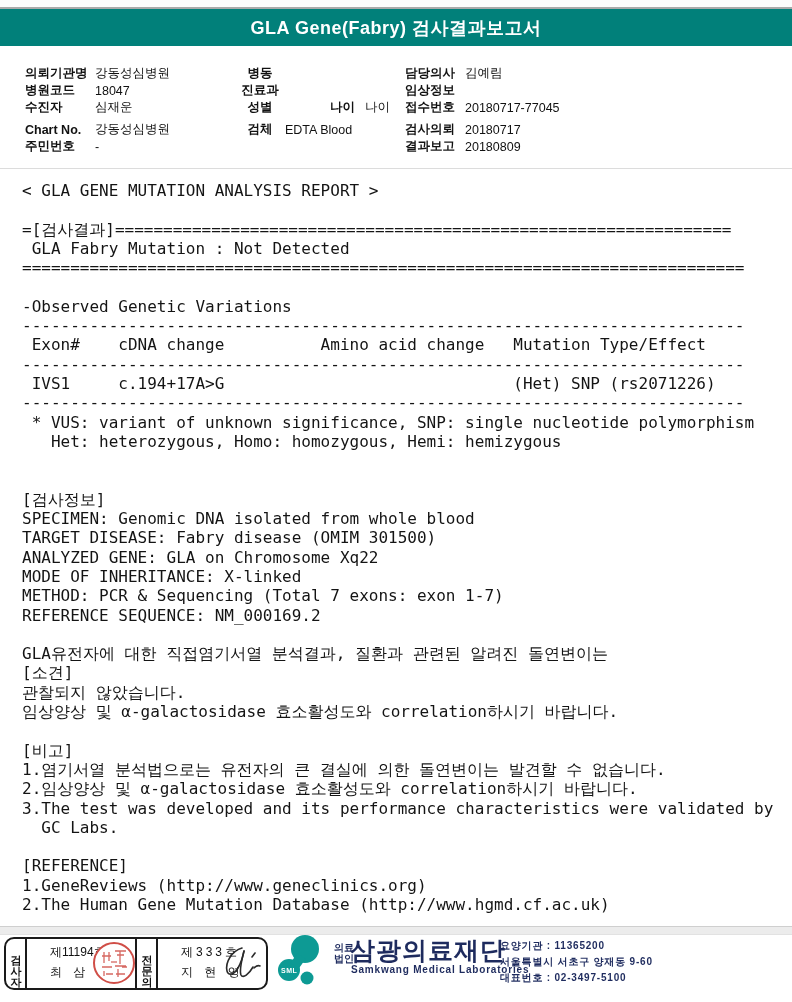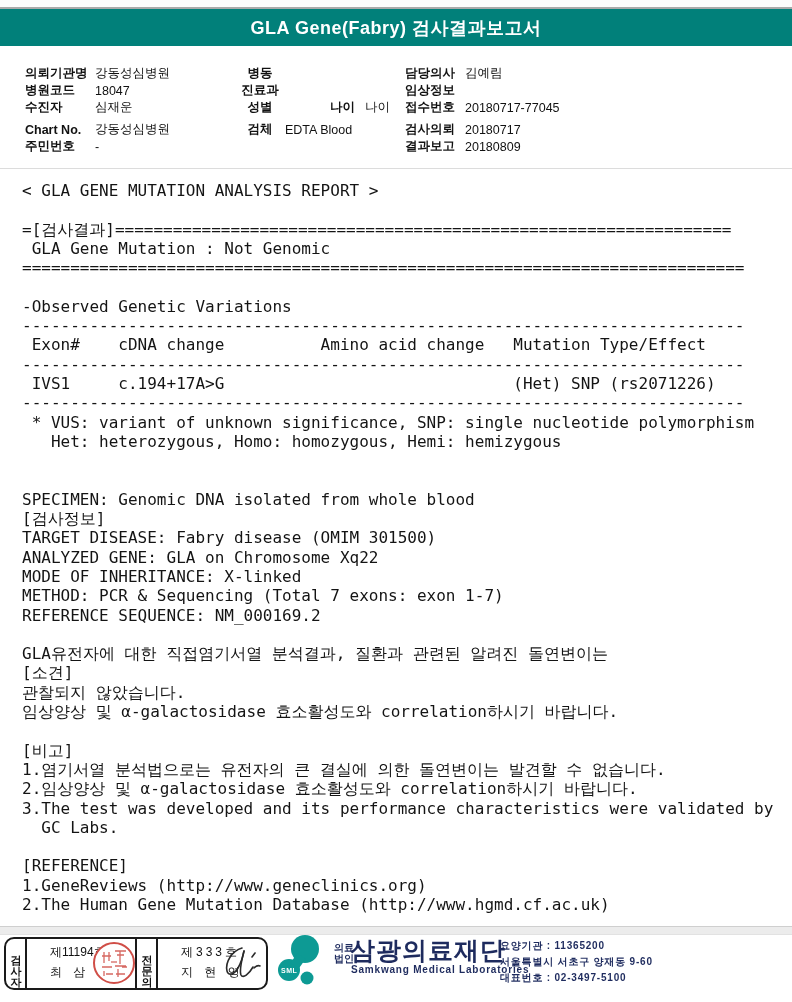--- a/index.html
+++ b/index.html
@@ -146,35 +146,35 @@
     </div>
   </div>
 </div>
 
 <div class="divider"></div>
 
 <div class="report">
     <div class="line">&lt; GLA GENE MUTATION ANALYSIS REPORT &gt;</div>
     <div class="line">&nbsp;</div>
     <div class="line">=[검사결과]================================================================</div>
-    <div class="line"> GLA Gene Mutation : Not Genomic</div>
+    <div class="line"> GLA Fabry Mutation : Not Detected</div>
     <div class="line">===========================================================================</div>
     <div class="line">&nbsp;</div>
     <div class="line">-Observed Genetic Variations</div>
     <div class="line">---------------------------------------------------------------------------</div>
     <div class="line"> Exon#    cDNA change          Amino acid change   Mutation Type/Effect</div>
     <div class="line">---------------------------------------------------------------------------</div>
     <div class="line"> IVS1     c.194+17A&gt;G                              (Het) SNP (rs2071226)</div>
     <div class="line">---------------------------------------------------------------------------</div>
     <div class="line"> * VUS: variant of unknown significance, SNP: single nucleotide polymorphism</div>
     <div class="line">   Het: heterozygous, Homo: homozygous, Hemi: hemizygous</div>
     <div class="line">&nbsp;</div>
     <div class="line">&nbsp;</div>
+    <div class="line">[검사정보]</div>
     <div class="line">SPECIMEN: Genomic DNA isolated from whole blood</div>
-    <div class="line">[검사정보]</div>
     <div class="line">TARGET DISEASE: Fabry disease (OMIM 301500)</div>
     <div class="line">ANALYZED GENE: GLA on Chromosome Xq22</div>
     <div class="line">MODE OF INHERITANCE: X-linked</div>
     <div class="line">METHOD: PCR &amp; Sequencing (Total 7 exons: exon 1-7)</div>
     <div class="line">REFERENCE SEQUENCE: NM_000169.2</div>
     <div class="line">&nbsp;</div>
     <div class="line">GLA유전자에 대한 직접염기서열 분석결과, 질환과 관련된 알려진 돌연변이는</div>
     <div class="line">[소견]</div>
     <div class="line">관찰되지 않았습니다.</div>
     <div class="line">임상양상 및 α-galactosidase 효소활성도와 correlation하시기 바랍니다.</div>

